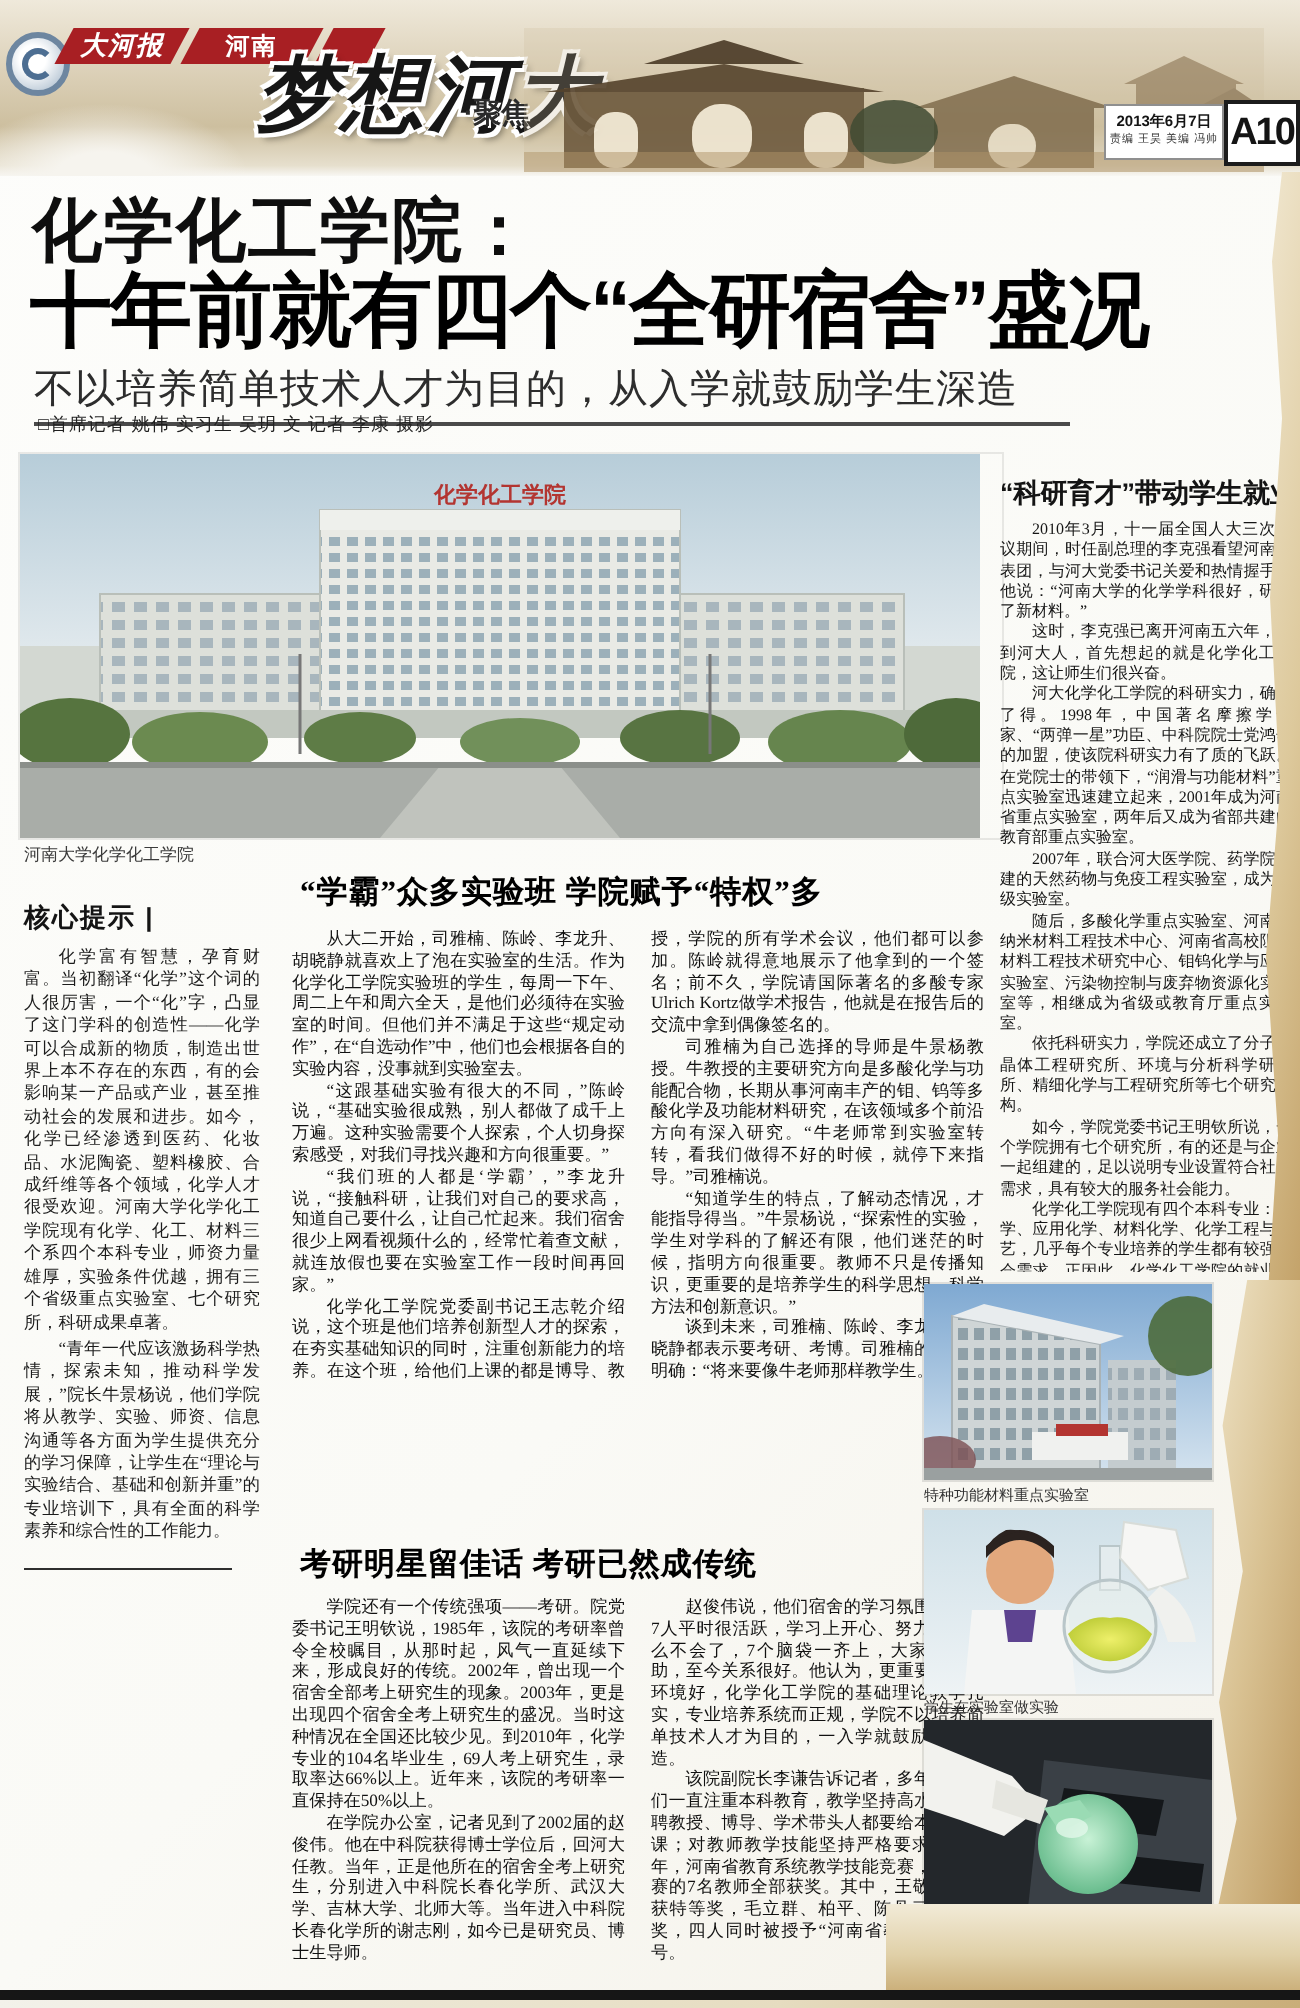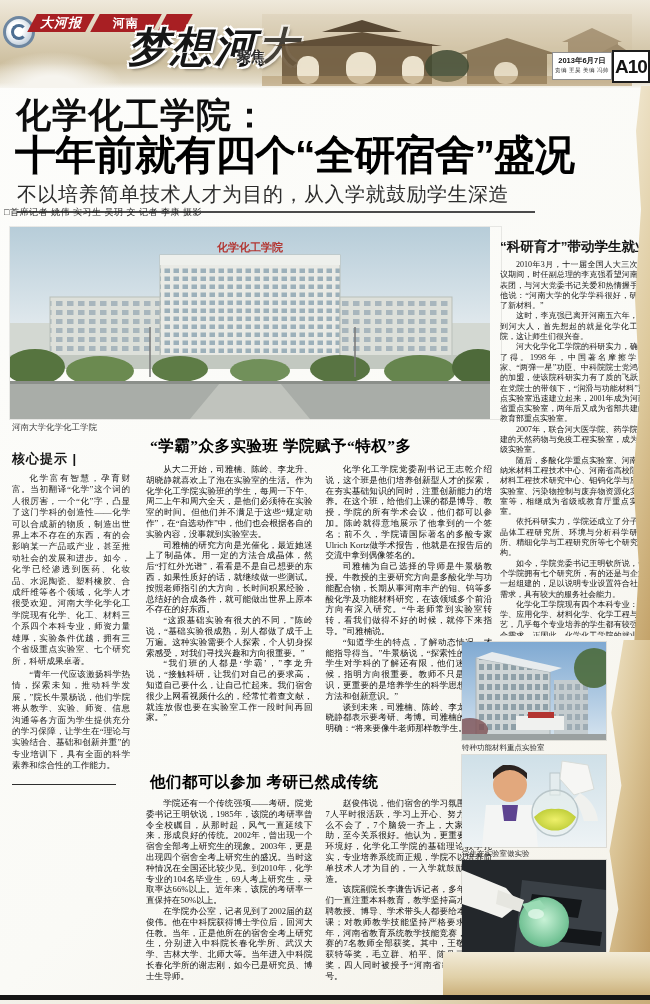--- a/index.html
+++ b/index.html
@@ -40,21 +40,21 @@
   .date-box .d2{font-size:5.5px;color:#333;margin-top:3px;letter-spacing:.5px;}
   .page-no{position:absolute;left:612px;top:50px;width:34px;height:29px;background:#fff;
     border:2px solid #1c1c1c;display:flex;align-items:center;justify-content:center;
     font-size:19px;font-weight:700;letter-spacing:-1px;}
   
   .kicker{position:absolute;left:16px;top:92px;font-size:35px;font-weight:600;color:#0e0e0e;letter-spacing:1px;}
   .main-head{position:absolute;left:15px;top:128px;font-size:41px;font-weight:900;color:#000;
     letter-spacing:-1px;white-space:nowrap;}
   .subhead{position:absolute;left:17px;top:181px;font-size:20px;color:#2d2d2d;letter-spacing:.5px;
     padding:0 26px 3px 0;border-bottom:2px solid #4a4a4a;}
-  .byline{position:absolute;left:4px;top:206px;font-size:9px;color:#1f1f1f;letter-spacing:.5px;}
+  .byline{position:absolute;left:19px;top:206px;font-size:9px;color:#1f1f1f;letter-spacing:.5px;}
   
   .main-photo{position:absolute;left:10px;top:227px;width:491px;height:192px;overflow:hidden;
     box-shadow:0 0 0 1px rgba(0,0,0,.08);}
   .main-photo-caption{position:absolute;left:12px;top:422px;font-size:8.5px;color:#3a3a3a;}
   
   .sidebar{position:absolute;left:12px;top:450px;width:118px;}
   .sidebar-title{font-size:13px;font-weight:700;margin-bottom:5px;letter-spacing:1px;}
   .sidebar-body p{margin:0 0 2px 0;font-size:8.6px;line-height:11.4px;text-indent:2em;
     text-align:justify;color:#1c1c1c;font-family:"Liberation Serif","DejaVu Serif",serif;}
   .sidebar-rule{margin-top:12px;border-top:1.5px solid #2e2e2e;width:104px;}
@@ -198,30 +198,29 @@
     <div class="sidebar-body">
         <p>化学富有智慧，孕育财富。当初翻译“化学”这个词的人很厉害，一个“化”字，凸显了这门学科的创造性——化学可以合成新的物质，制造出世界上本不存在的东西，有的会影响某一产品或产业，甚至推动社会的发展和进步。如今，化学已经渗透到医药、化妆品、水泥陶瓷、塑料橡胶、合成纤维等各个领域，化学人才很受欢迎。河南大学化学化工学院现有化学、化工、材料三个系四个本科专业，师资力量雄厚，实验条件优越，拥有三个省级重点实验室、七个研究所，科研成果卓著。</p>
         <p>“青年一代应该激扬科学热情，探索未知，推动科学发展，”院长牛景杨说，他们学院将从教学、实验、师资、信息沟通等各方面为学生提供充分的学习保障，让学生在“理论与实验结合、基础和创新并重”的专业培训下，具有全面的科学素养和综合性的工作能力。</p>
       </div>
     <div class="sidebar-rule"></div>
   </div>
 
   <div class="sec-heading h-sec1">“学霸”众多实验班 学院赋予“特权”多</div>
   <div class="cols c-sec1">
       <p>从大二开始，司雅楠、陈岭、李龙升、胡晓静就喜欢上了泡在实验室的生活。作为化学化工学院实验班的学生，每周一下午、周二上午和周六全天，是他们必须待在实验室的时间。但他们并不满足于这些“规定动作”，在“自选动作”中，他们也会根据各自的实验内容，没事就到实验室去。</p>
-      <p>司雅楠的研究方向是光催化，最近她迷上了制晶体。用一定的方法合成晶体，然后“打红外光谱”，看看是不是自己想要的东西，如果性质好的话，就继续做一些测试。按照老师指引的大方向，长时间积累经验，总结好的合成条件，就可能做出世界上原本不存在的好东西。</p>
       <p>“这跟基础实验有很大的不同，”陈岭说，“基础实验很成熟，别人都做了成千上万遍。这种实验需要个人探索，个人切身探索感受，对我们寻找兴趣和方向很重要。”</p>
       <p>“我们班的人都是‘学霸’，”李龙升说，“接触科研，让我们对自己的要求高，知道自己要什么，让自己忙起来。我们宿舍很少上网看视频什么的，经常忙着查文献，就连放假也要在实验室工作一段时间再回家。”</p>
       <p>化学化工学院党委副书记王志乾介绍说，这个班是他们培养创新型人才的探索，在夯实基础知识的同时，注重创新能力的培养。在这个班，给他们上课的都是博导、教授，学院的所有学术会议，他们都可以参加。陈岭就得意地展示了他拿到的一个签名；前不久，学院请国际著名的多酸专家Ulrich Kortz做学术报告，他就是在报告后的交流中拿到偶像签名的。</p>
       <p>司雅楠为自己选择的导师是牛景杨教授。牛教授的主要研究方向是多酸化学与功能配合物，长期从事河南丰产的钼、钨等多酸化学及功能材料研究，在该领域多个前沿方向有深入研究。“牛老师常到实验室转转，看我们做得不好的时候，就停下来指导。”司雅楠说。</p>
       <p>“知道学生的特点，了解动态情况，才能指导得当。”牛景杨说，“探索性的实验，学生对学科的了解还有限，他们迷茫的时候，指明方向很重要。教师不只是传播知识，更重要的是培养学生的科学思想、科学方法和创新意识。”</p>
       <p>谈到未来，司雅楠、陈岭、李龙升、胡晓静都表示要考研、考博。司雅楠的想法更明确：“将来要像牛老师那样教学生。”</p>
     </div>
 
-  <div class="sec-heading h-sec2">他们都可以参加 考研已然成传统</div>
+  <div class="sec-heading h-sec2">考研明星留佳话 考研已然成传统</div>
   <div class="cols c-sec2">
       <p>学院还有一个传统强项——考研。院党委书记王明钦说，1985年，该院的考研率曾令全校瞩目，从那时起，风气一直延续下来，形成良好的传统。2002年，曾出现一个宿舍全部考上研究生的现象。2003年，更是出现四个宿舍全考上研究生的盛况。当时这种情况在全国还比较少见。到2010年，化学专业的104名毕业生，69人考上研究生，录取率达66%以上。近年来，该院的考研率一直保持在50%以上。</p>
       <p>在学院办公室，记者见到了2002届的赵俊伟。他在中科院获得博士学位后，回河大任教。当年，正是他所在的宿舍全考上研究生，分别进入中科院长春化学所、武汉大学、吉林大学、北师大等。当年进入中科院长春化学所的谢志刚，如今已是研究员、博士生导师。</p>
       <p>赵俊伟说，他们宿舍的学习氛围很好，7人平时很活跃，学习上开心、努力，有什么不会了，7个脑袋一齐上，大家相互帮助，至今关系很好。他认为，更重要的是大环境好，化学化工学院的基础理论教学扎实，专业培养系统而正规，学院不以培养简单技术人才为目的，一入学就鼓励大家深造。</p>
       <p>该院副院长李谦告诉记者，多年来，他们一直注重本科教育，教学坚持高水准，特聘教授、博导、学术带头人都要给本科生上课；对教师教学技能坚持严格要求，2010年，河南省教育系统教学技能竞赛，该院参赛的7名教师全部获奖。其中，王敬平教授获特等奖，毛立群、柏平、陈丹云获一等奖，四人同时被授予“河南省教学标兵”称号。</p>
     </div>
 
   <div class="right-heading">“科研育才”带动学生就业</div>
   <div class="right-body">
       <p>2010年3月，十一届全国人大三次会议期间，时任副总理的李克强看望河南代表团，与河大党委书记关爱和热情握手，他说：“河南大学的化学学科很好，研制了新材料。”</p>

